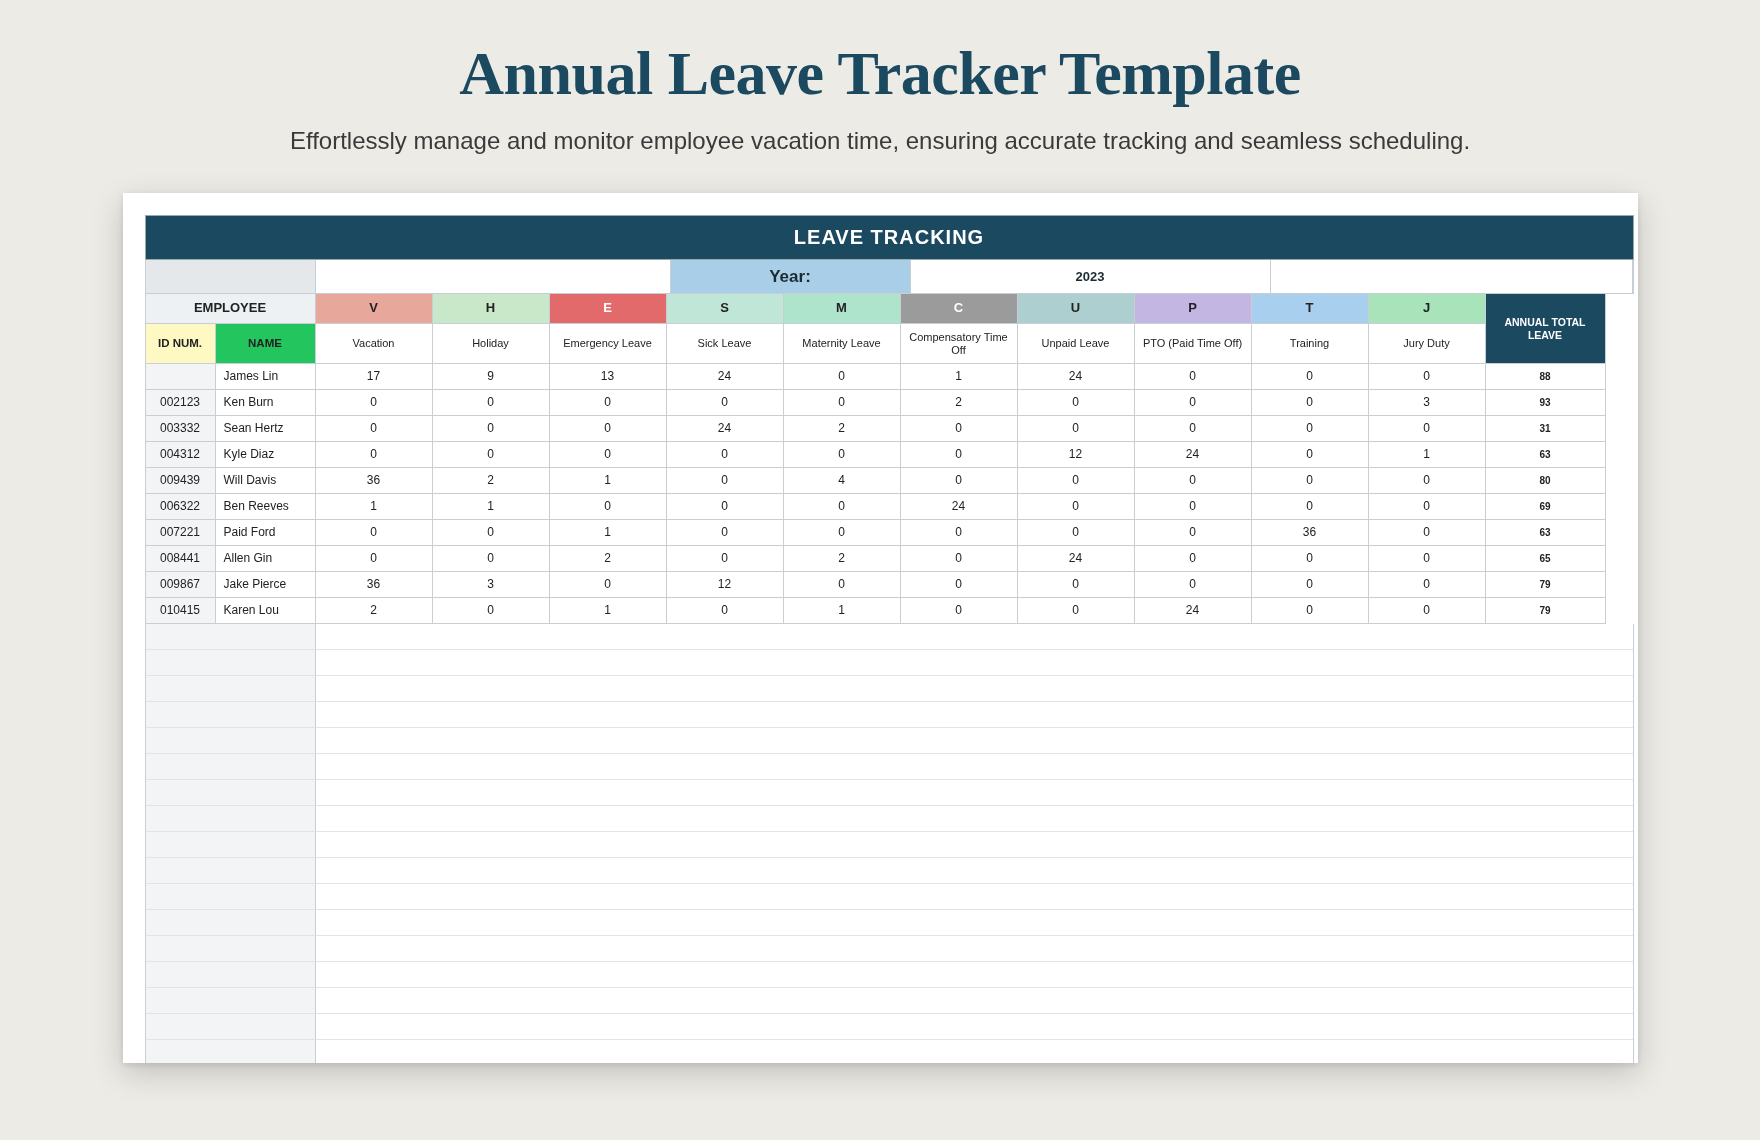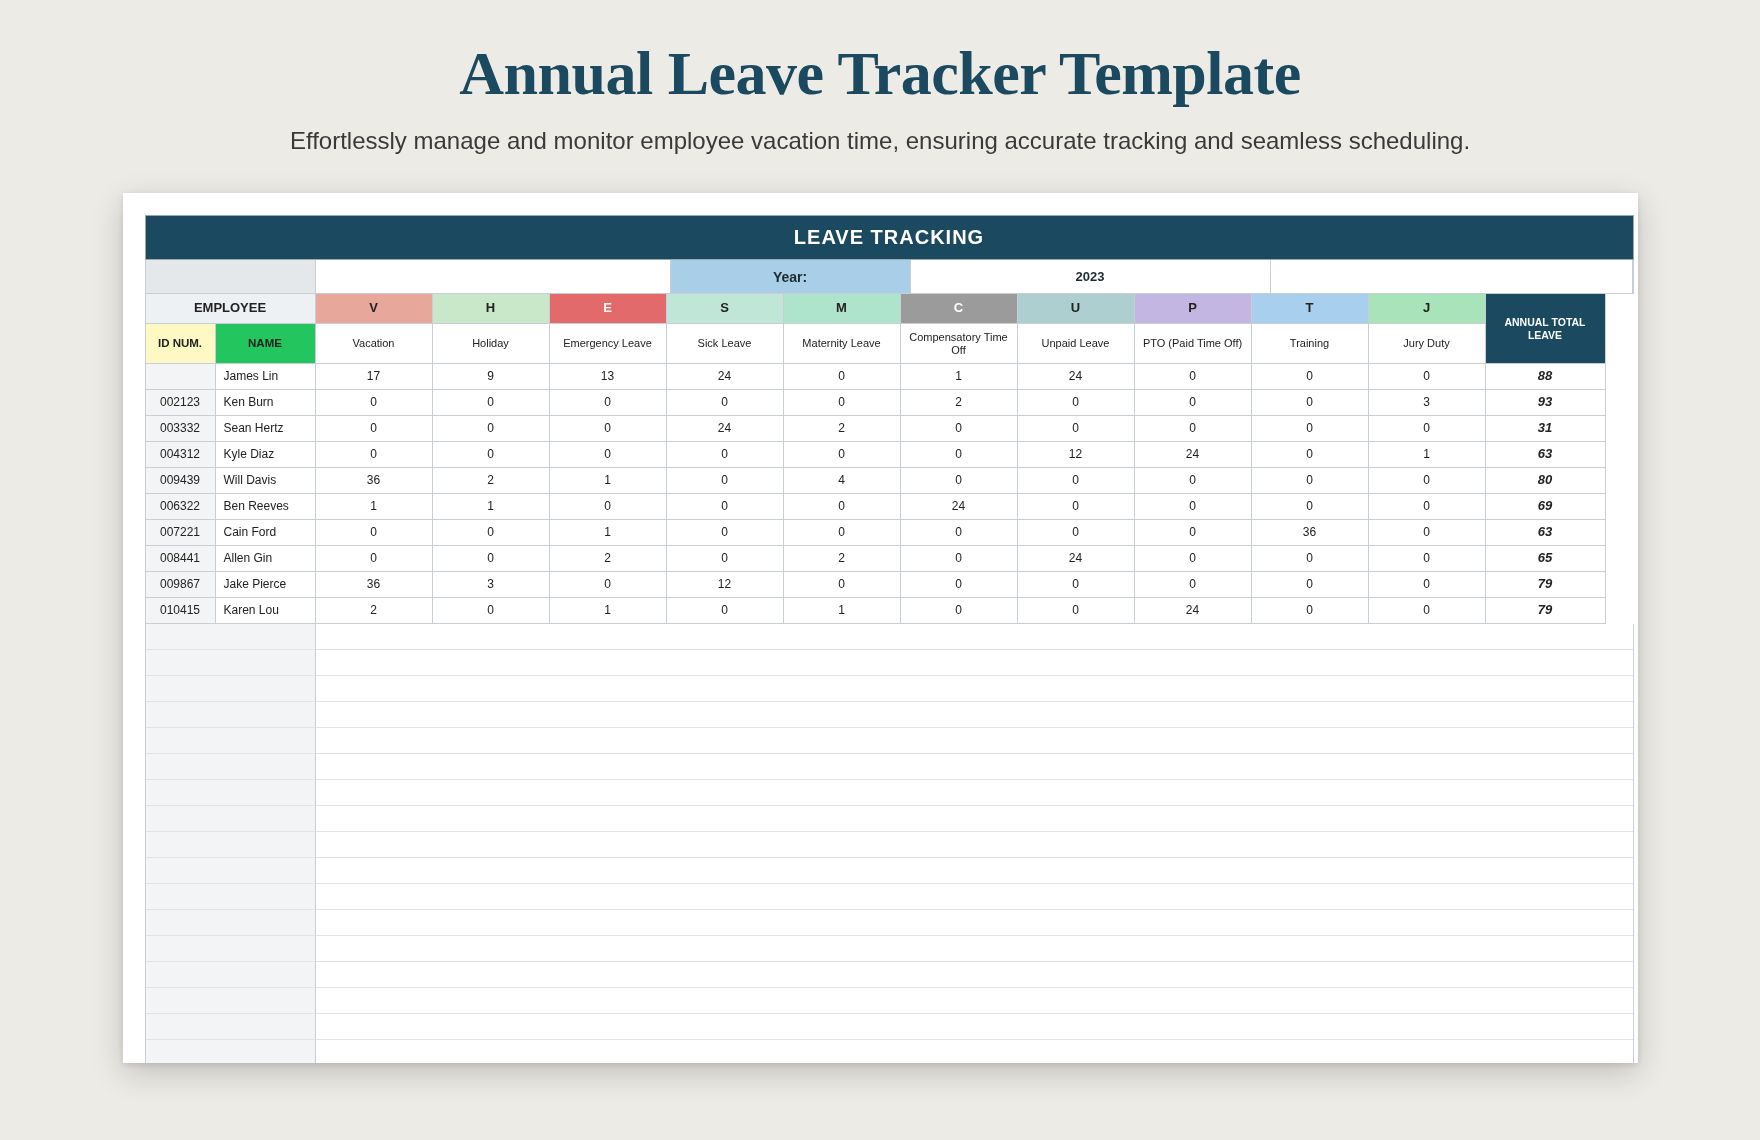--- a/index.html
+++ b/index.html
@@ -55,21 +55,21 @@
     border-right: 1px solid #c8cfd4;
     border-bottom: 1px solid #c8cfd4;
     background: #fff;
   }
   .year-row .blank-grey { background: #e5e8ea; border-right: 1px solid #c8cfd4; }
   .year-row .blank-white { border-right: 1px solid #c8cfd4; }
   .year-row .year-label {
     background: #a9cfe8;
     border-right: 1px solid #c8cfd4;
     display: flex; align-items: center; justify-content: center;
-    font-weight: 700; font-size: 14px; color: #1b2b33;
+    font-weight: 700; font-size: 17px; color: #1b2b33;
   }
   .year-row .year-value {
     border-right: 1px solid #c8cfd4;
     display: flex; align-items: center; justify-content: center;
     font-weight: 700; font-size: 13px; color: #1b2b33;
     background: #fff;
   }
 
   .grid {
     display: grid;
@@ -104,21 +104,21 @@
   .code-T { background: #a9cfef; }
   .code-J { background: #a9e3ba; }
   .total-head { background: #1b4960; color:#fff; font-weight:700; font-size:10.5px; grid-row: span 2; }
 
   .sub-id   { background: #fef9c3; font-weight:700; }
   .sub-name { background: #22c55e; font-weight:700; }
   .sub-leave { background: #ffffff; font-size: 11px; }
   .id-cell { background: #f2f4f5; font-size: 11px; }
   .name-cell { justify-content: flex-start; padding-left: 8px; font-size: 12px; }
   .val-cell { font-size: 12px; }
-  .total-cell { font-weight: 700; font-size: 13px; font-style: italic; }
+  .total-cell { font-weight: 700; font-size: 10px; }
 
   .empty-area {
     display: grid;
     grid-template-columns: 170px 1fr;
     border-left: 1px solid #c8cfd4;
     border-right: 1px solid #c8cfd4;
   }
   .empty-left, .empty-right {
     border-bottom: 1px solid #e0e4e7;
     height: 26px;
@@ -241,21 +241,21 @@
       <div class="cell val-cell" style="height: 26px;">0</div>
       <div class="cell val-cell" style="height: 26px;">0</div>
       <div class="cell val-cell" style="height: 26px;">0</div>
       <div class="cell val-cell" style="height: 26px;">24</div>
       <div class="cell val-cell" style="height: 26px;">0</div>
       <div class="cell val-cell" style="height: 26px;">0</div>
       <div class="cell val-cell" style="height: 26px;">0</div>
       <div class="cell val-cell" style="height: 26px;">0</div>
       <div class="cell total-cell" style="height: 26px;">69</div>
       <div class="cell id-cell val-cell" style="height: 26px;">007221</div>
-      <div class="cell name-cell" style="height: 26px;">Cain Ford</div>
+      <div class="cell name-cell" style="height: 26px;">Paid Ford</div>
       <div class="cell val-cell" style="height: 26px;">0</div>
       <div class="cell val-cell" style="height: 26px;">0</div>
       <div class="cell val-cell" style="height: 26px;">1</div>
       <div class="cell val-cell" style="height: 26px;">0</div>
       <div class="cell val-cell" style="height: 26px;">0</div>
       <div class="cell val-cell" style="height: 26px;">0</div>
       <div class="cell val-cell" style="height: 26px;">0</div>
       <div class="cell val-cell" style="height: 26px;">0</div>
       <div class="cell val-cell" style="height: 26px;">36</div>
       <div class="cell val-cell" style="height: 26px;">0</div>

